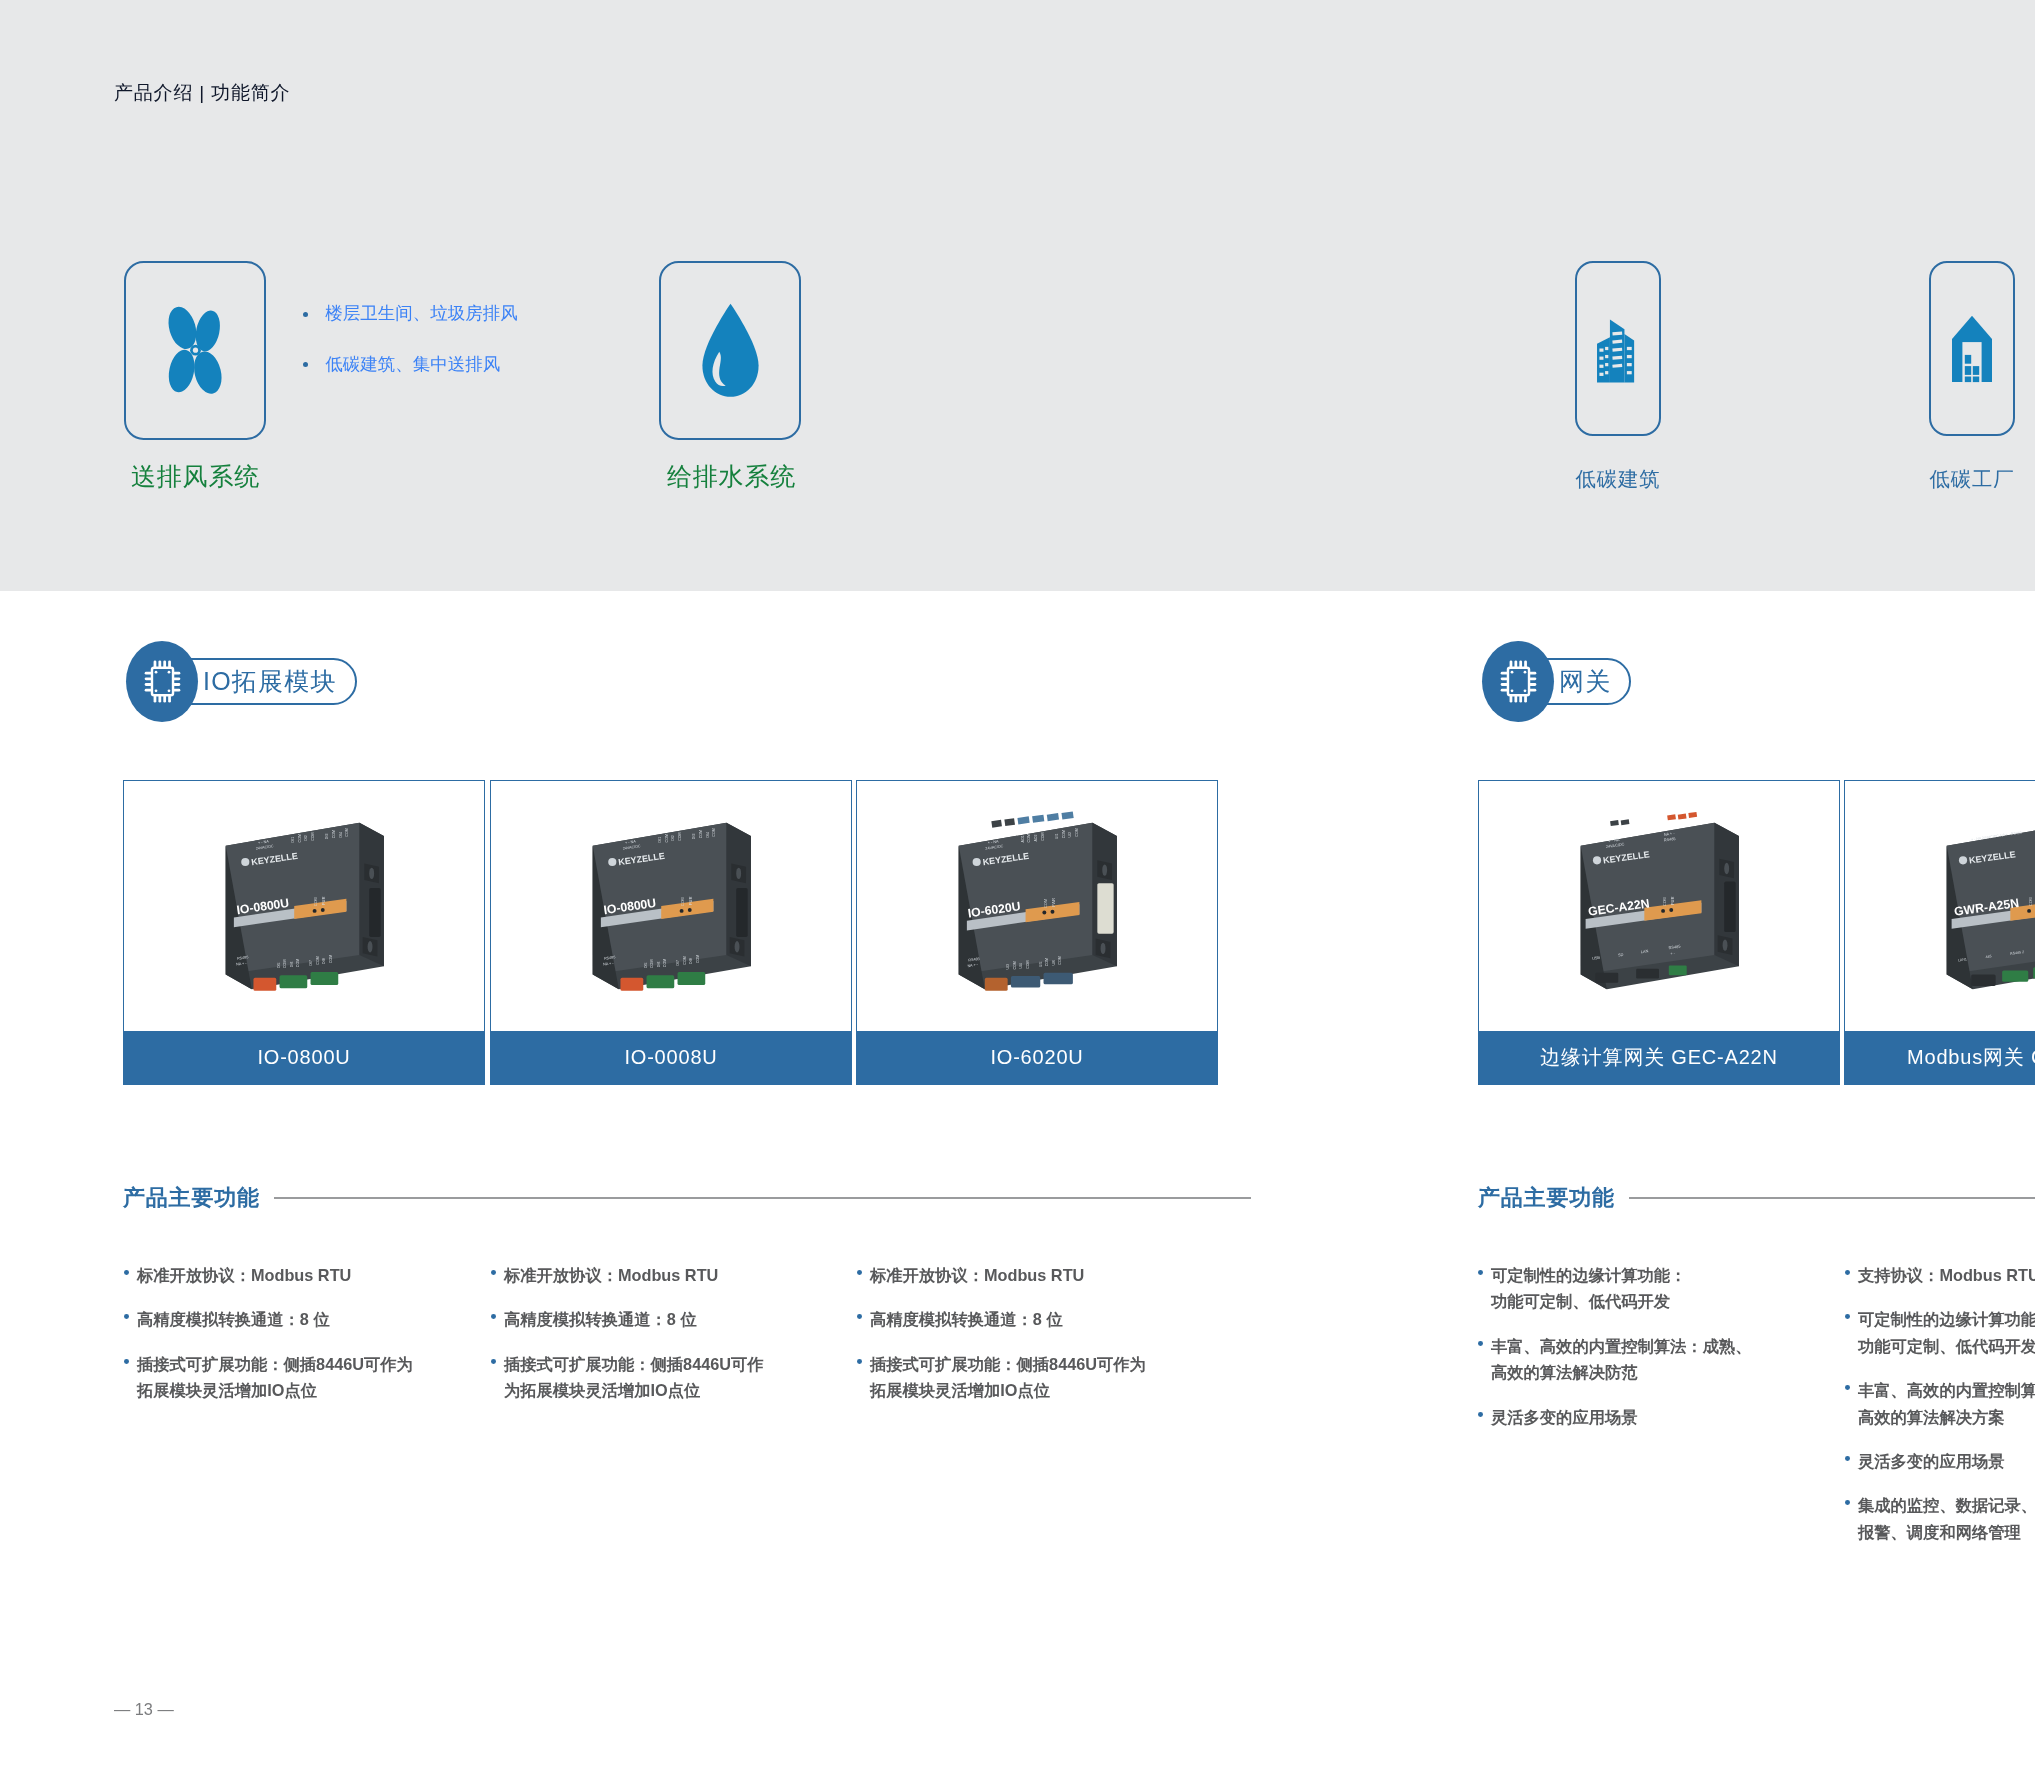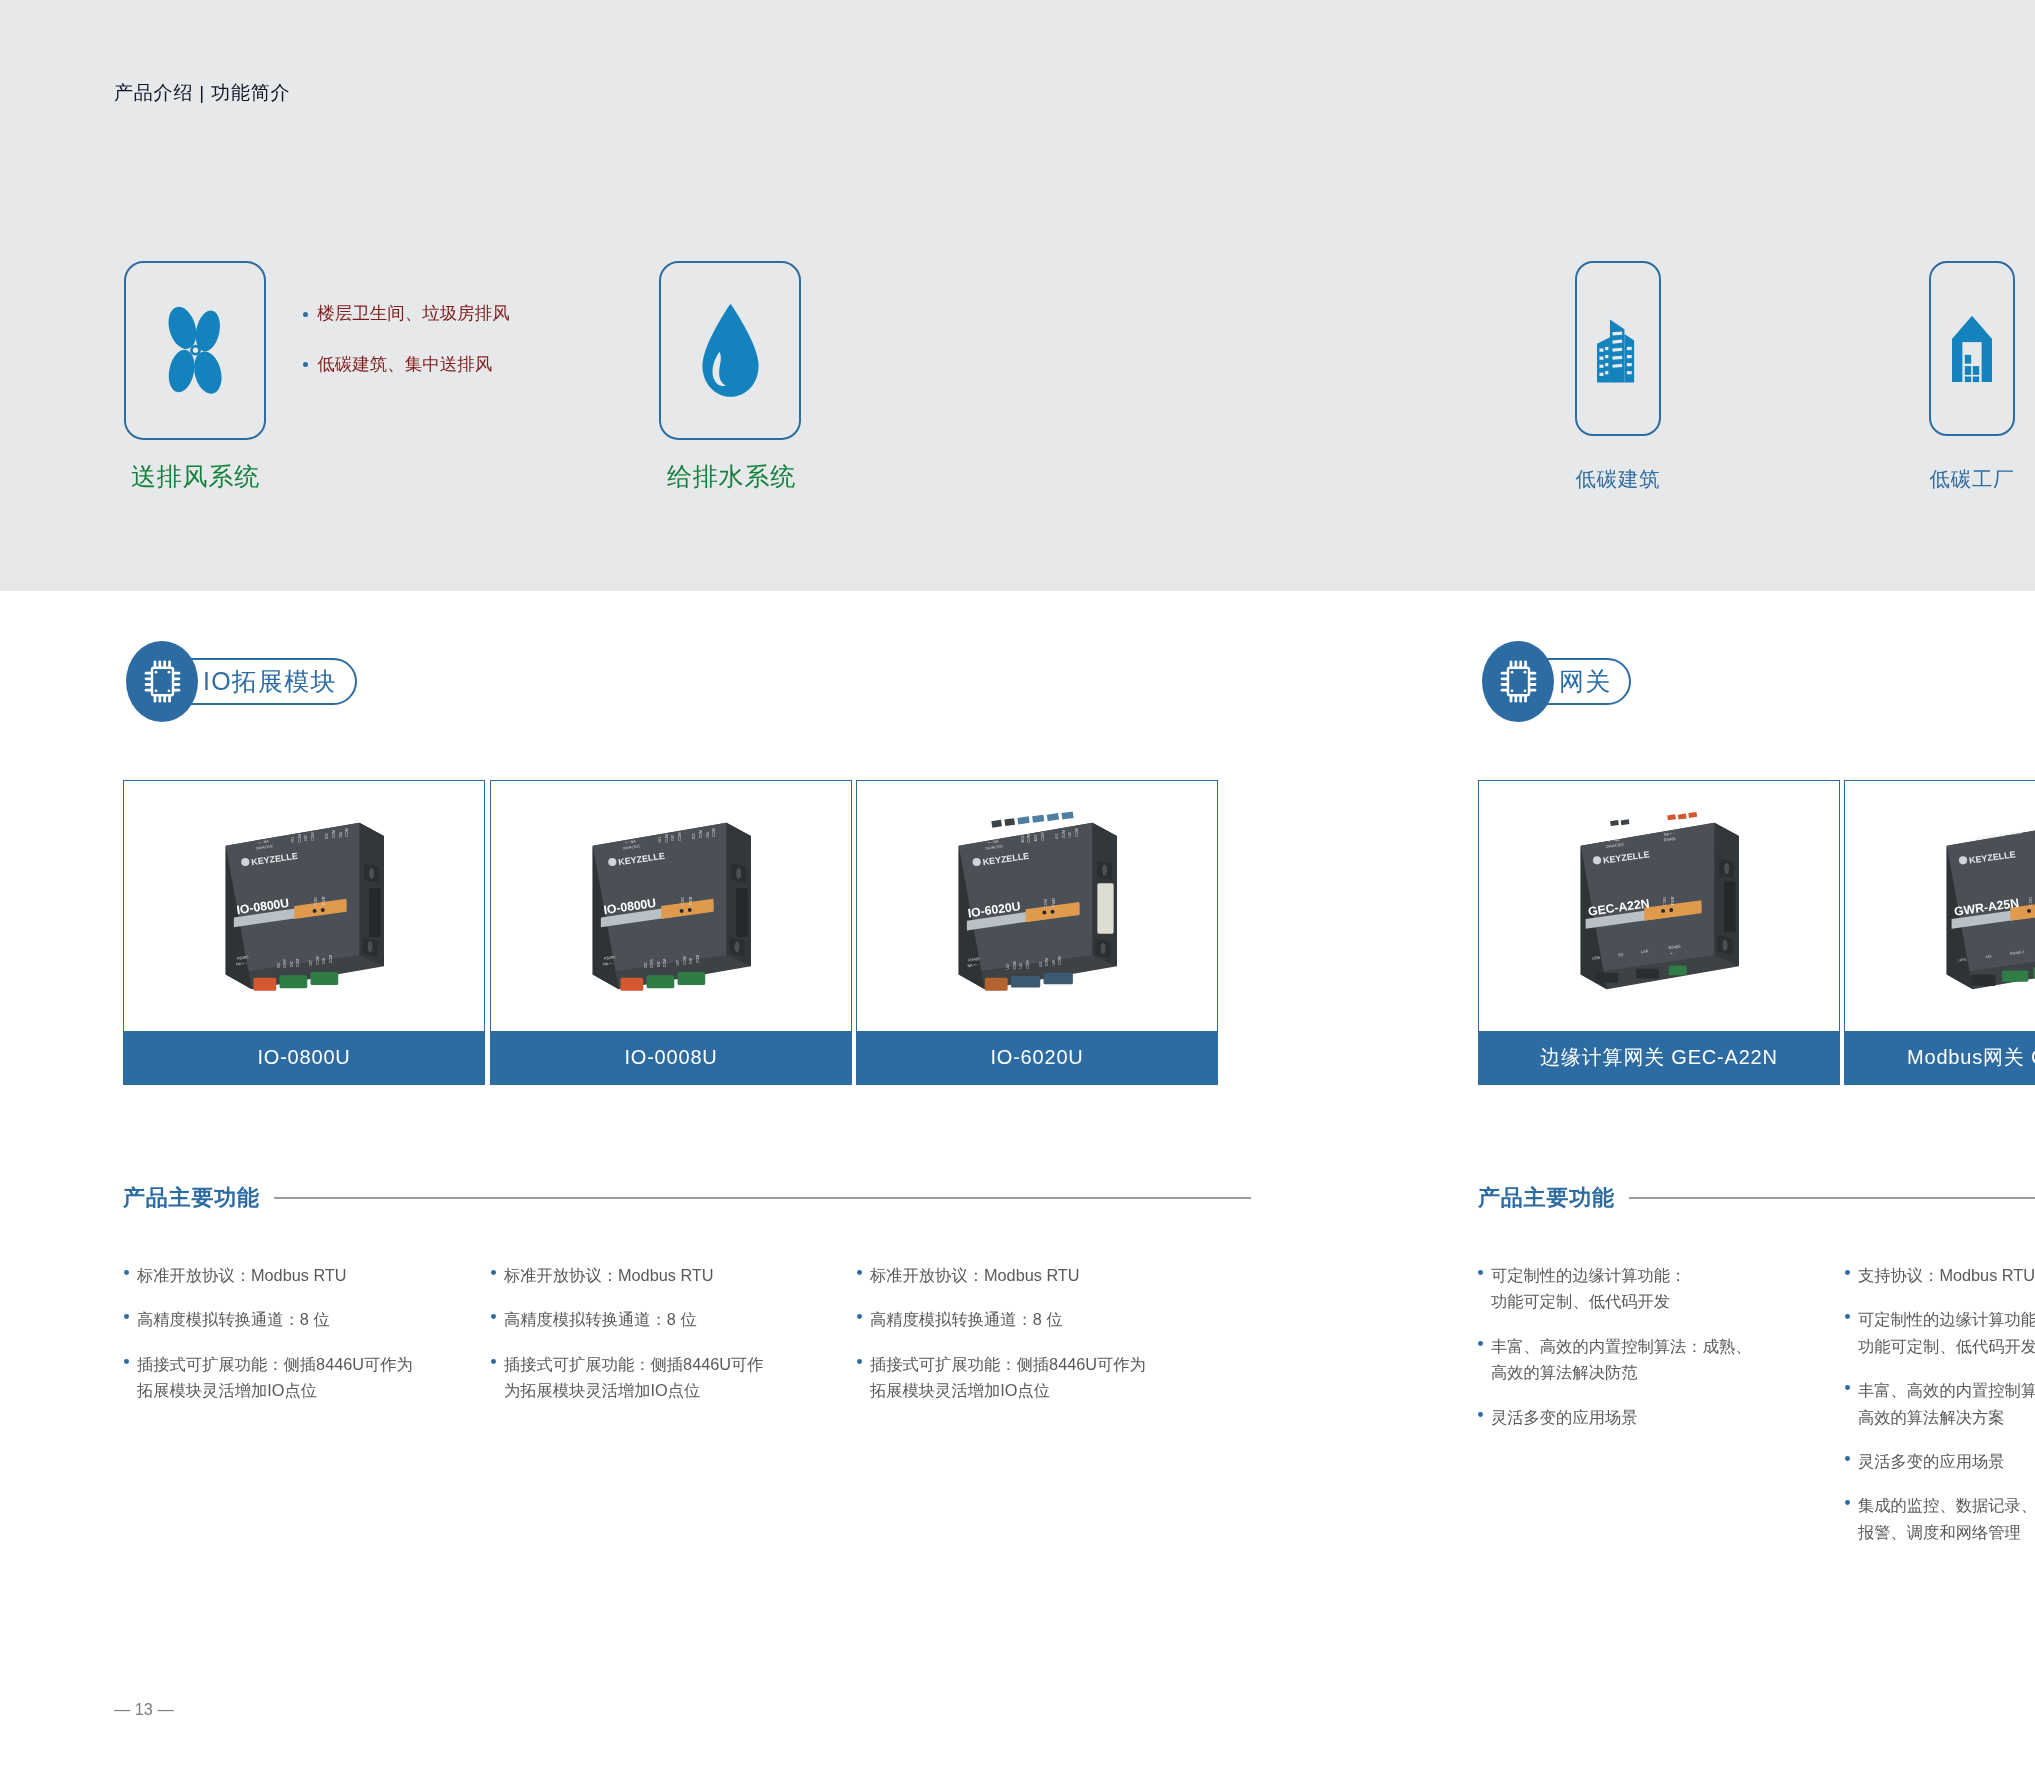--- a/index.html
+++ b/index.html
@@ -33,22 +33,22 @@
     border:2px solid #2d6ca3; border-radius:19.5px;
     background:transparent;
     display:flex; align-items:center; justify-content:center;
     box-sizing:border-box;
     flex:none;
   }
   .icon-frame svg{ display:block; }
   .scn-bullets{ margin-left:37px; padding-top:44px; }
   .scn-bullets .b{
     display:flex; align-items:flex-start;
-    font-size:17.5px; color:#7f1d1d; line-height:1;
-    margin-bottom:33px; white-space:nowrap;
+    font-size:17.5px; color:#3b82f6; line-height:1;
+    margin-bottom:33px; white-space:nowrap;gap:8px;
   }
   .scn-bullets .b .dot{
     width:5.3px; height:5.3px; border-radius:50%;
     background:#2d6ca3; margin-right:9px; margin-top:6.5px; flex:none;
   }
   .scn-title{
     position:absolute; font-size:25px; color:#15803d; white-space:nowrap;
     letter-spacing:0.8px;
   }
 
@@ -99,21 +99,21 @@
 
   
   .feat-head{ position:absolute; display:flex; align-items:center; }
   .feat-head .t{
     font-size:22px; color:#2d6ca3; white-space:nowrap; letter-spacing:0.8px;
     font-weight:bold;
   }
   .feat-head .rule{ height:1.2px; background:#9a9b9d; margin-left:14px; }
 
   
-  .feat-col{ position:absolute; }
+  .feat-col{ position:absolute;font-weight:bold; }
   .feat-col .b{
     display:flex; align-items:flex-start; margin-bottom:18px;
   }
   .feat-col .b .dot{
     width:4.9px; height:4.9px; border-radius:50%;
     background:#2d6ca3; margin-right:8.1px; margin-top:8.1px; flex:none;
   }
   .feat-col .b .txt{
     font-size:16.3px; color:#58595b; line-height:1.62; white-space:pre-line;
   }

